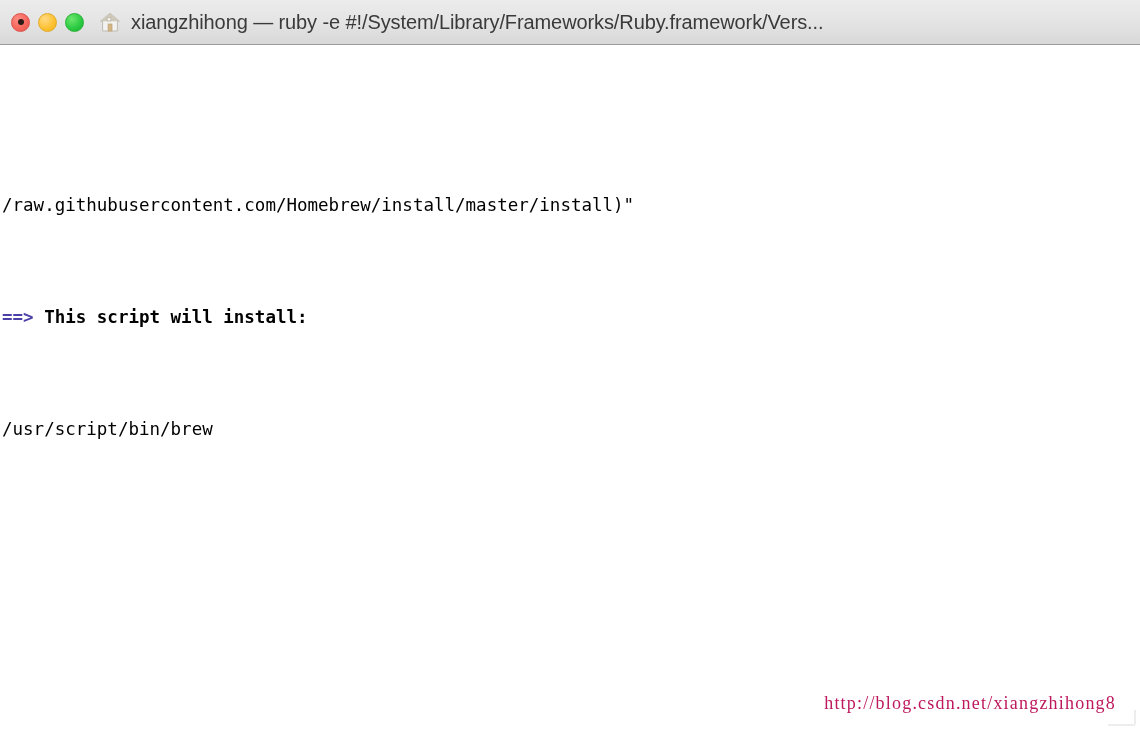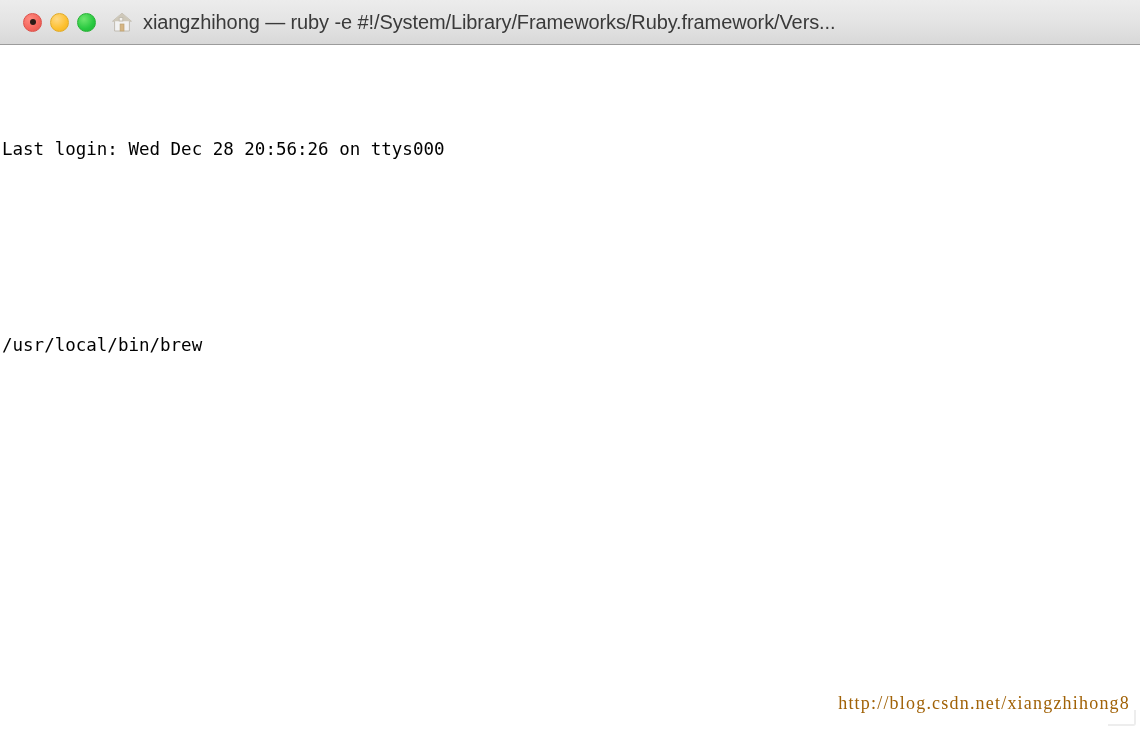--- a/index.html
+++ b/index.html
@@ -30,21 +30,21 @@
 
   
   #titlebar {
     height: 45px;
     flex: 0 0 45px;
     background: linear-gradient(to bottom, #ececec 0%, #e4e4e4 50%, #d8d8d8 100%);
     border-bottom: 1px solid #9b9b9b;
     box-sizing: border-box;
     display: flex;
     align-items: center;
-    padding-left: 23px;
+    padding-left: 11px;
     position: relative;
     user-select: none;
   }
   .traffic-lights {
     display: flex;
     align-items: center;
     gap: 8px;
     flex: 0 0 auto;
   }
   .light {
@@ -121,26 +121,26 @@
   }
   .tline.bold { font-weight: bold; }
   .seq-arrow {
     color: #4b3fa8;
     font-weight: bold;
   }
 
   
   #watermark {
     position: absolute;
-    right: 10px;
+    right: 24px;
     bottom: 18px;
     font-family: "Liberation Serif", serif;
     font-size: 18px;
     letter-spacing: 1.2px;
-    color: #a16207;
+    color: #be185d;
     white-space: nowrap;
     user-select: none;
   }
   #watermark-corner {
     position: absolute;
     right: 4px;
     bottom: 6px;
     width: 26px;
     height: 14px;
     border-right: 2px solid #ededed;
@@ -169,26 +169,27 @@
         <rect x="10.1" y="14.0" width="3.9" height="7.0" fill="#d6b37d" stroke="#b99c68" stroke-width="0.7"></rect>
       </svg>
     </span>
 
     <div id="window-title">xiangzhihong — ruby -e #!/System/Library/Frameworks/Ruby.framework/Vers...</div>
   </div>
 
   <div id="terminal-body">
     <div id="terminal-screen">
 
-      <div class="tline">Last login: Wed Dec 28 20:56:26 on ttys000</div>
-
-
-
-
-      <div class="tline">/usr/local/bin/brew</div>
+
+
+      <div class="tline">/raw.githubusercontent.com/Homebrew/install/master/install)"</div>
+
+      <div class="tline bold"><span class="seq-arrow">==&gt;</span><span> </span><span>This script will install:</span></div>
+
+      <div class="tline">/usr/script/bin/brew</div>
 
 
       
 
       
 
       
 
       
 

